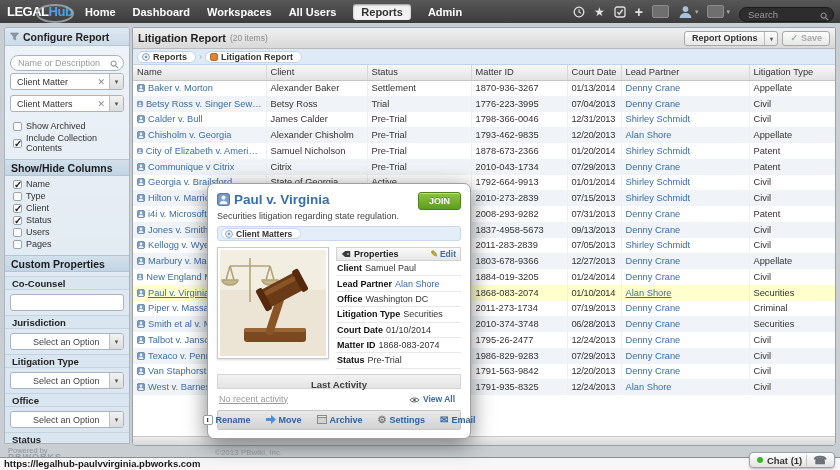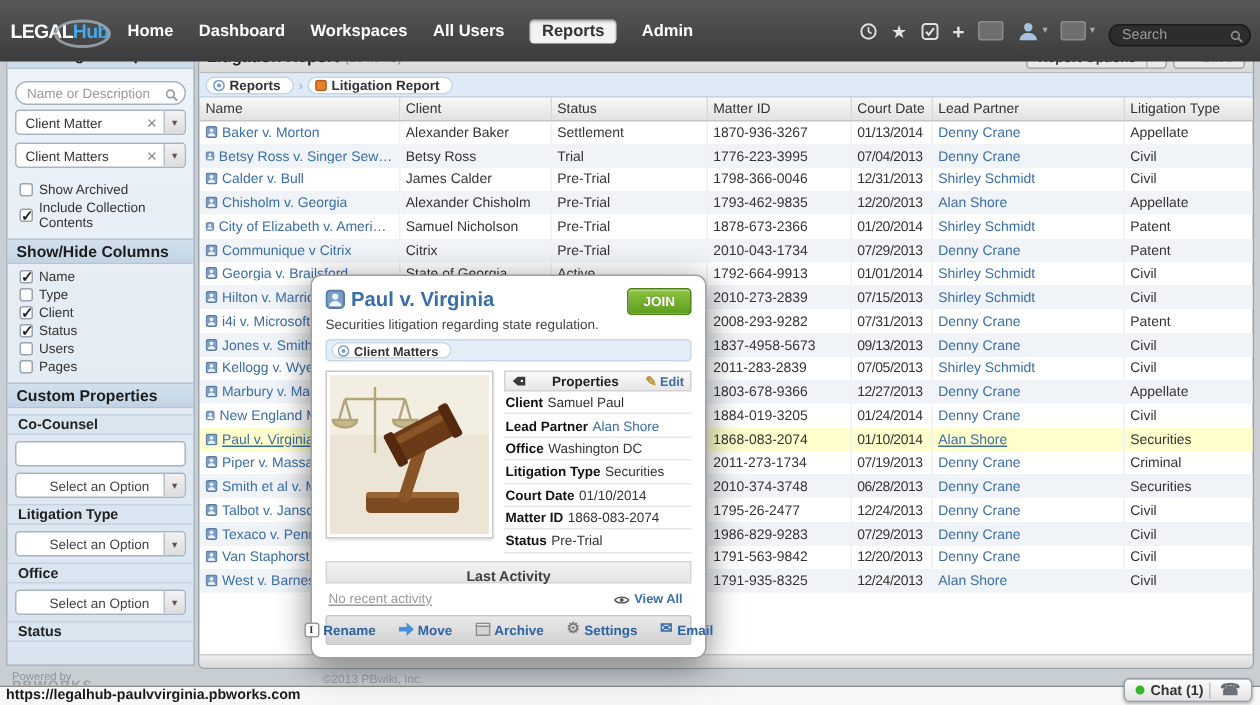--- a/index.html
+++ b/index.html
@@ -3,21 +3,21 @@
 <meta charset="utf-8">
 <style>
   * { margin:0; padding:0; box-sizing:border-box; }
   html,body { width:840px; height:470px; }
   body {
     position:relative; overflow:hidden;
     font-family:"Liberation Sans", sans-serif;
     background:#c9ced3;
   }
   
-  .topnav{position:absolute;top:0;left:0;right:0;height:41px;
+  .topnav{position:absolute;top:0;left:0;right:0;height:23px;
     background:linear-gradient(#575757,#3c3c3c);display:flex;align-items:center;z-index:20;}
   .logo{margin-left:7px;display:flex;align-items:baseline;position:relative;width:72px;flex:none;}
   .logo .p1{color:#fff;font-weight:bold;font-size:13px;letter-spacing:-.5px;}
   .logo .p2{color:#45a7e8;font-weight:bold;font-size:13px;letter-spacing:-.5px;position:relative;}
   .logo .swoosh{position:absolute;left:29px;top:0px;width:38px;height:19px;border:2px solid rgba(165,175,182,.8);border-radius:50%;pointer-events:none;}
   .nav-items{display:flex;gap:17px;margin-left:6px;align-items:center;}
   .nav-item{color:#fff;font-size:11px;font-weight:bold;cursor:pointer;white-space:nowrap;}
   .nav-item.active{background:#f2f2f2;color:#333;padding:2px 8px;border-radius:3px;box-shadow:inset 0 1px 2px rgba(0,0,0,.4);}
   .tn-right{margin-left:auto;display:flex;align-items:center;gap:9px;margin-right:6px;}
   .tn-ico{color:#e3e3e3;font-size:12px;line-height:12px;display:flex;align-items:center;}
@@ -115,21 +115,21 @@
     color:#fff;font-size:9px;font-weight:bold;padding:3px 10px;cursor:pointer;text-shadow:0 -1px 0 rgba(0,0,0,.25);box-shadow:inset 0 1px 0 rgba(255,255,255,.4);}
   .pp-sub{font-size:9px;color:#444;margin-top:1px;}
   .pp-crumb{margin-top:5px;height:15px;background:#e4eef9;border:1px solid #c9d9ea;border-radius:3px;
     display:flex;align-items:center;padding-left:3px;}
   .pp-crumb .tab{display:flex;align-items:center;gap:3px;background:#fff;border:1px solid #c9d9ea;border-radius:8px;
     height:11px;padding:0 8px 0 3px;font-size:8.5px;font-weight:bold;color:#333;cursor:pointer;}
   .pp-body{display:flex;margin-top:6px;gap:7px;}
   .pp-img{width:112px;height:112px;flex:none;border:1px solid #c8c8c8;background:#fff;padding:2px;box-shadow:0 1px 2px rgba(0,0,0,.15);}
   .pp-props{flex:1;min-width:0;}
   .props-head{height:14px;background:linear-gradient(#fafafa,#e7e7e7);border:1px solid #d2d2d2;
-    display:flex;align-items:center;gap:17px;padding:0 4px;font-size:9px;font-weight:bold;color:#222;}
+    display:flex;align-items:center;gap:3px;padding:0 4px;font-size:9px;font-weight:bold;color:#222;}
   .props-head .edit{margin-left:auto;display:flex;align-items:center;gap:2px;font-size:8.5px;font-weight:bold;color:#3a6ea8;cursor:pointer;}
   .props-head .pencil{color:#b8912a;font-size:9px;}
   .prop-row{font-size:9px;color:#333;padding:2.2px 1px;border-bottom:1px solid #e9e9e9;white-space:nowrap;overflow:hidden;}
   .prop-row b{color:#111;margin-right:3px;}
   .pp-act-head{margin-top:5px;height:15px;background:linear-gradient(#f3f3f3,#e3e3e3);border:1px solid #d5d5d5;
     display:flex;align-items:center;gap:4px;padding:0 5px;font-size:9.5px;font-weight:bold;color:#3f3f3f;flex-direction:column;}
   .viewall{margin-left:auto;display:flex;align-items:flex-end;gap:3px;font-size:8.5px;font-weight:bold;color:#3a6ea8;cursor:pointer;}
   .pp-empty{font-size:9px;color:#9a9a9a;padding:5px 2px 6px;text-decoration:underline;}
   .pp-actions{height:20px;background:linear-gradient(#e9e9e9,#d2d2d2);border:1px solid #c6c6c6;border-radius:2px;
     display:flex;align-items:center;justify-content:center;gap:15px;}
@@ -257,20 +257,21 @@
       </div>
       <div class="cb-row ">
         <span class="cb-box"></span>
         <span>Pages</span>
       </div>
     </div>
   <div class="sb-sect">Custom Properties</div>
   <div id="sb-custom">
       <div class="sb-sub">Co-Counsel</div>
       <div class="sb-input"><input value="" style=""></div>
+      <div class="sb-sub">Jurisdiction</div>
       <div class="sb-select">
         <span class="lbl">Select an Option</span>
         <span class="dd">▾</span>
       </div>
       <div class="sb-sub">Litigation Type</div>
       <div class="sb-select">
         <span class="lbl">Select an Option</span>
         <span class="dd">▾</span>
       </div>
       <div class="sb-sub">Office</div>

